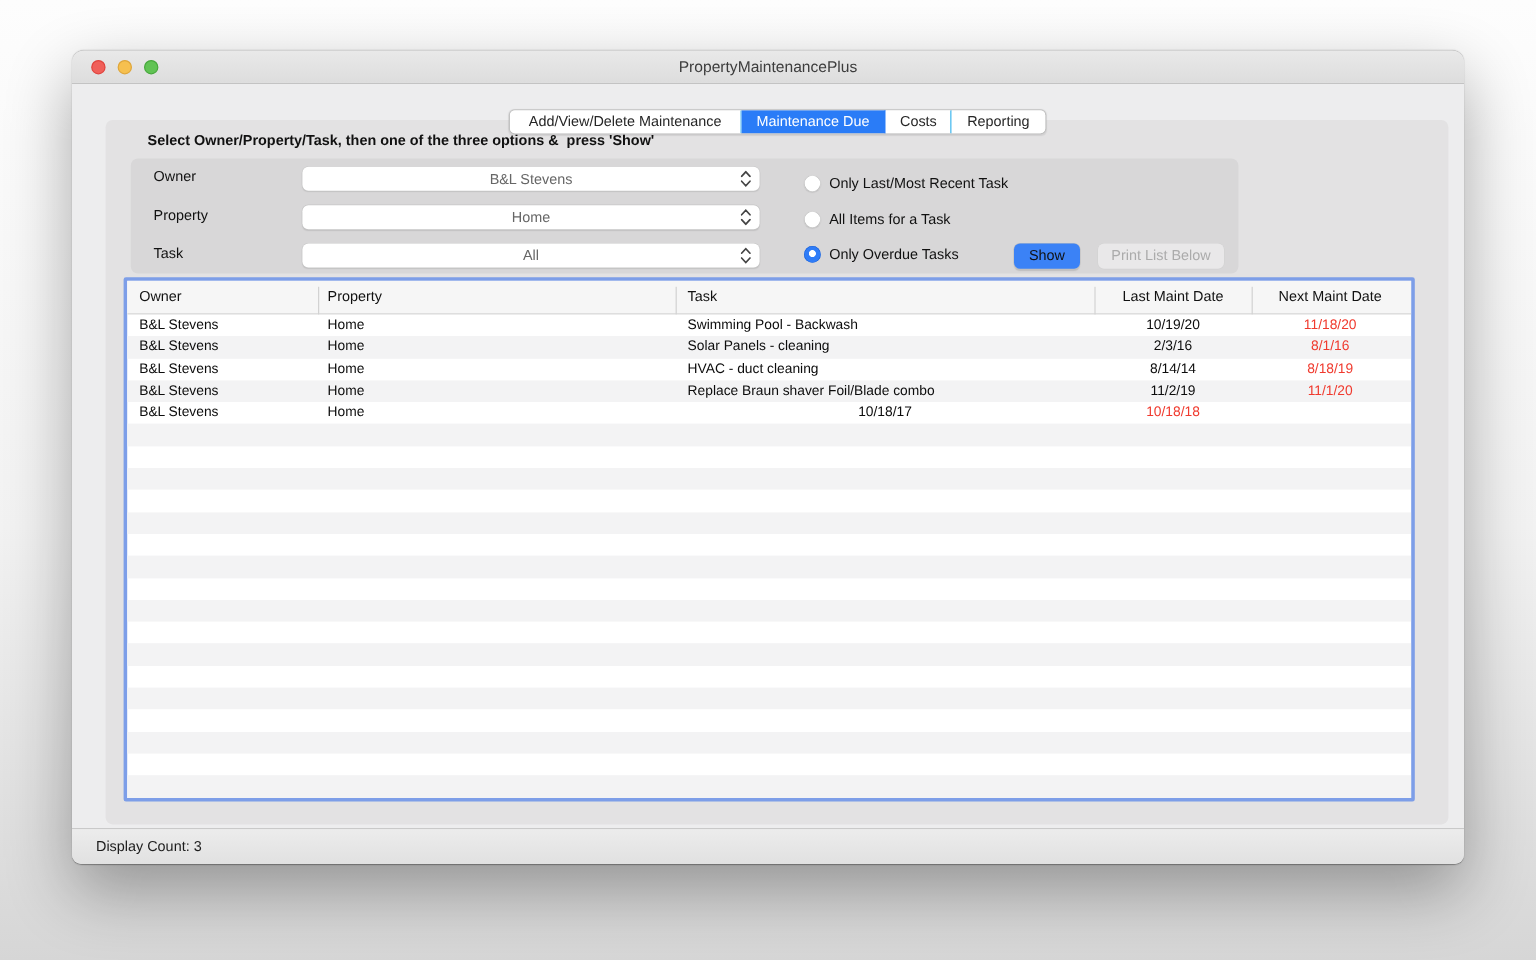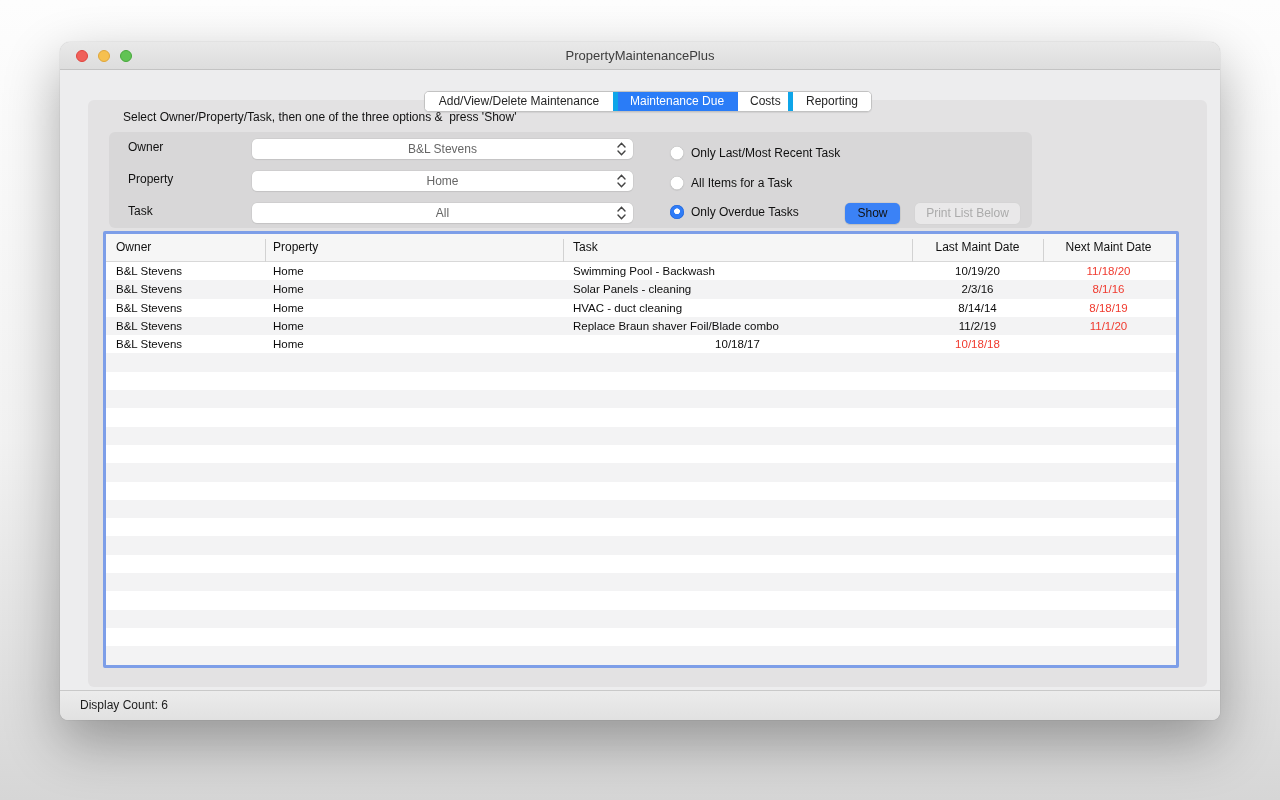--- a/index.html
+++ b/index.html
@@ -40,30 +40,30 @@
   }
 
   
   .tabbar {
     position:absolute; left:364px; top:49px; height:21px;
     display:flex; background:#fff; border:1px solid #c2c2c2; border-radius:5px;
     box-shadow:0 .5px 1px rgba(0,0,0,.08); z-index:5;
   }
   .tab {
     font-size:12px; color:#262626; line-height:19px; text-align:center;
-    padding:0 12px; white-space:nowrap; border-right:5px solid #0ea5e9;
+    padding:0 12px; white-space:nowrap; border-right:1px solid #0ea5e9;
     background:#fff; cursor:default;
   }
   .tab:first-child { border-radius:4px 0 0 4px; }
   .tab:last-child  { border-right:none; border-radius:0 4px 4px 0; }
   .tab.active { background:#2a7cf7; color:#fff; border-right-color:#2a7cf7; }
   .tab-w1{width:193px;} .tab-w2{width:120px;} .tab-w3{width:55px;} .tab-w4{width:78px;}
 
   .instruction {
-    position:absolute; left:63px; top:68px; font-size:12px; font-weight:normal;
+    position:absolute; left:63px; top:68px; font-size:12px; font-weight:bold;
     color:#111; white-space:pre; z-index:4;
   }
 
   
   .formbox {
     position:absolute; left:49px; top:90px; width:923px; height:96px;
     background:#d8d7d8; border-radius:6px;
   }
   .f-label { position:absolute; left:19px; font-size:12px; color:#111; }
   .select {
@@ -279,16 +279,16 @@
         <div class="trow"></div>
         <div class="trow striped"></div>
         <div class="trow"></div>
         <div class="trow striped"></div>
         <div class="trow"></div>
         <div class="trow striped"></div>
       </div>
   </div>
 
   <div class="statusbar">
-    <div class="count">Display Count: 6</div>
+    <div class="count">Display Count: 3</div>
   </div>
 
 </div>
 
 </body></html>

